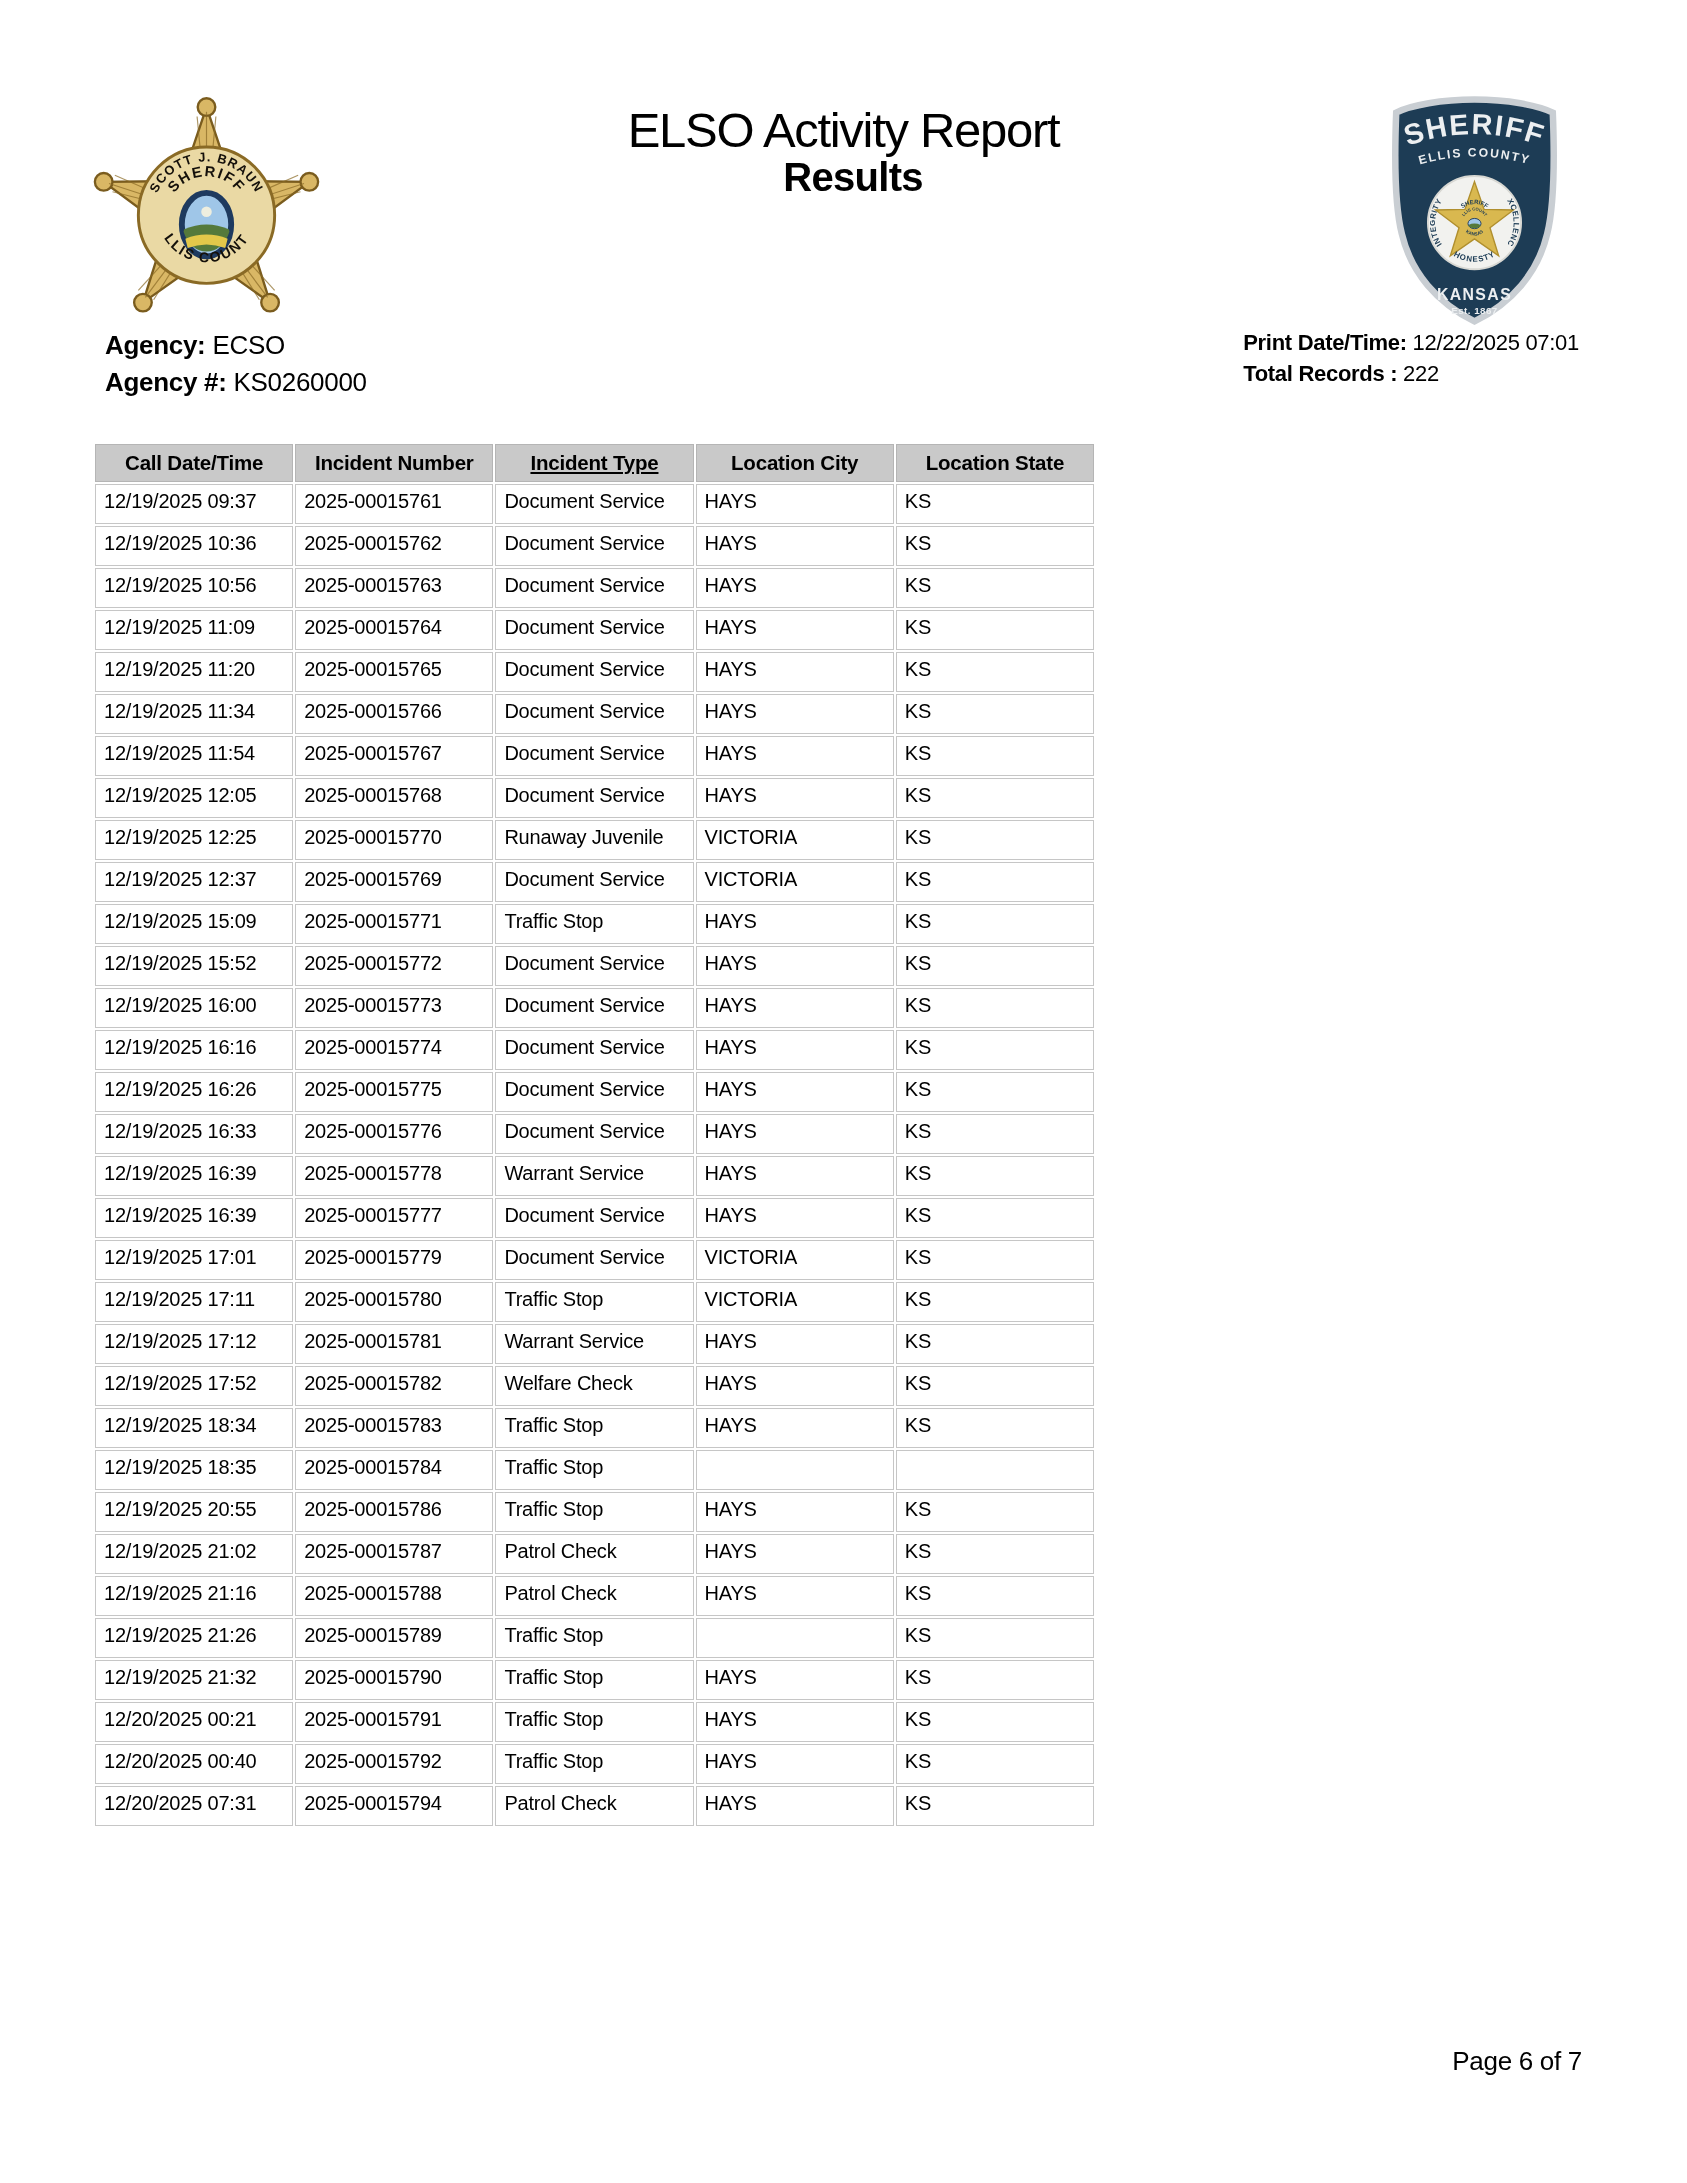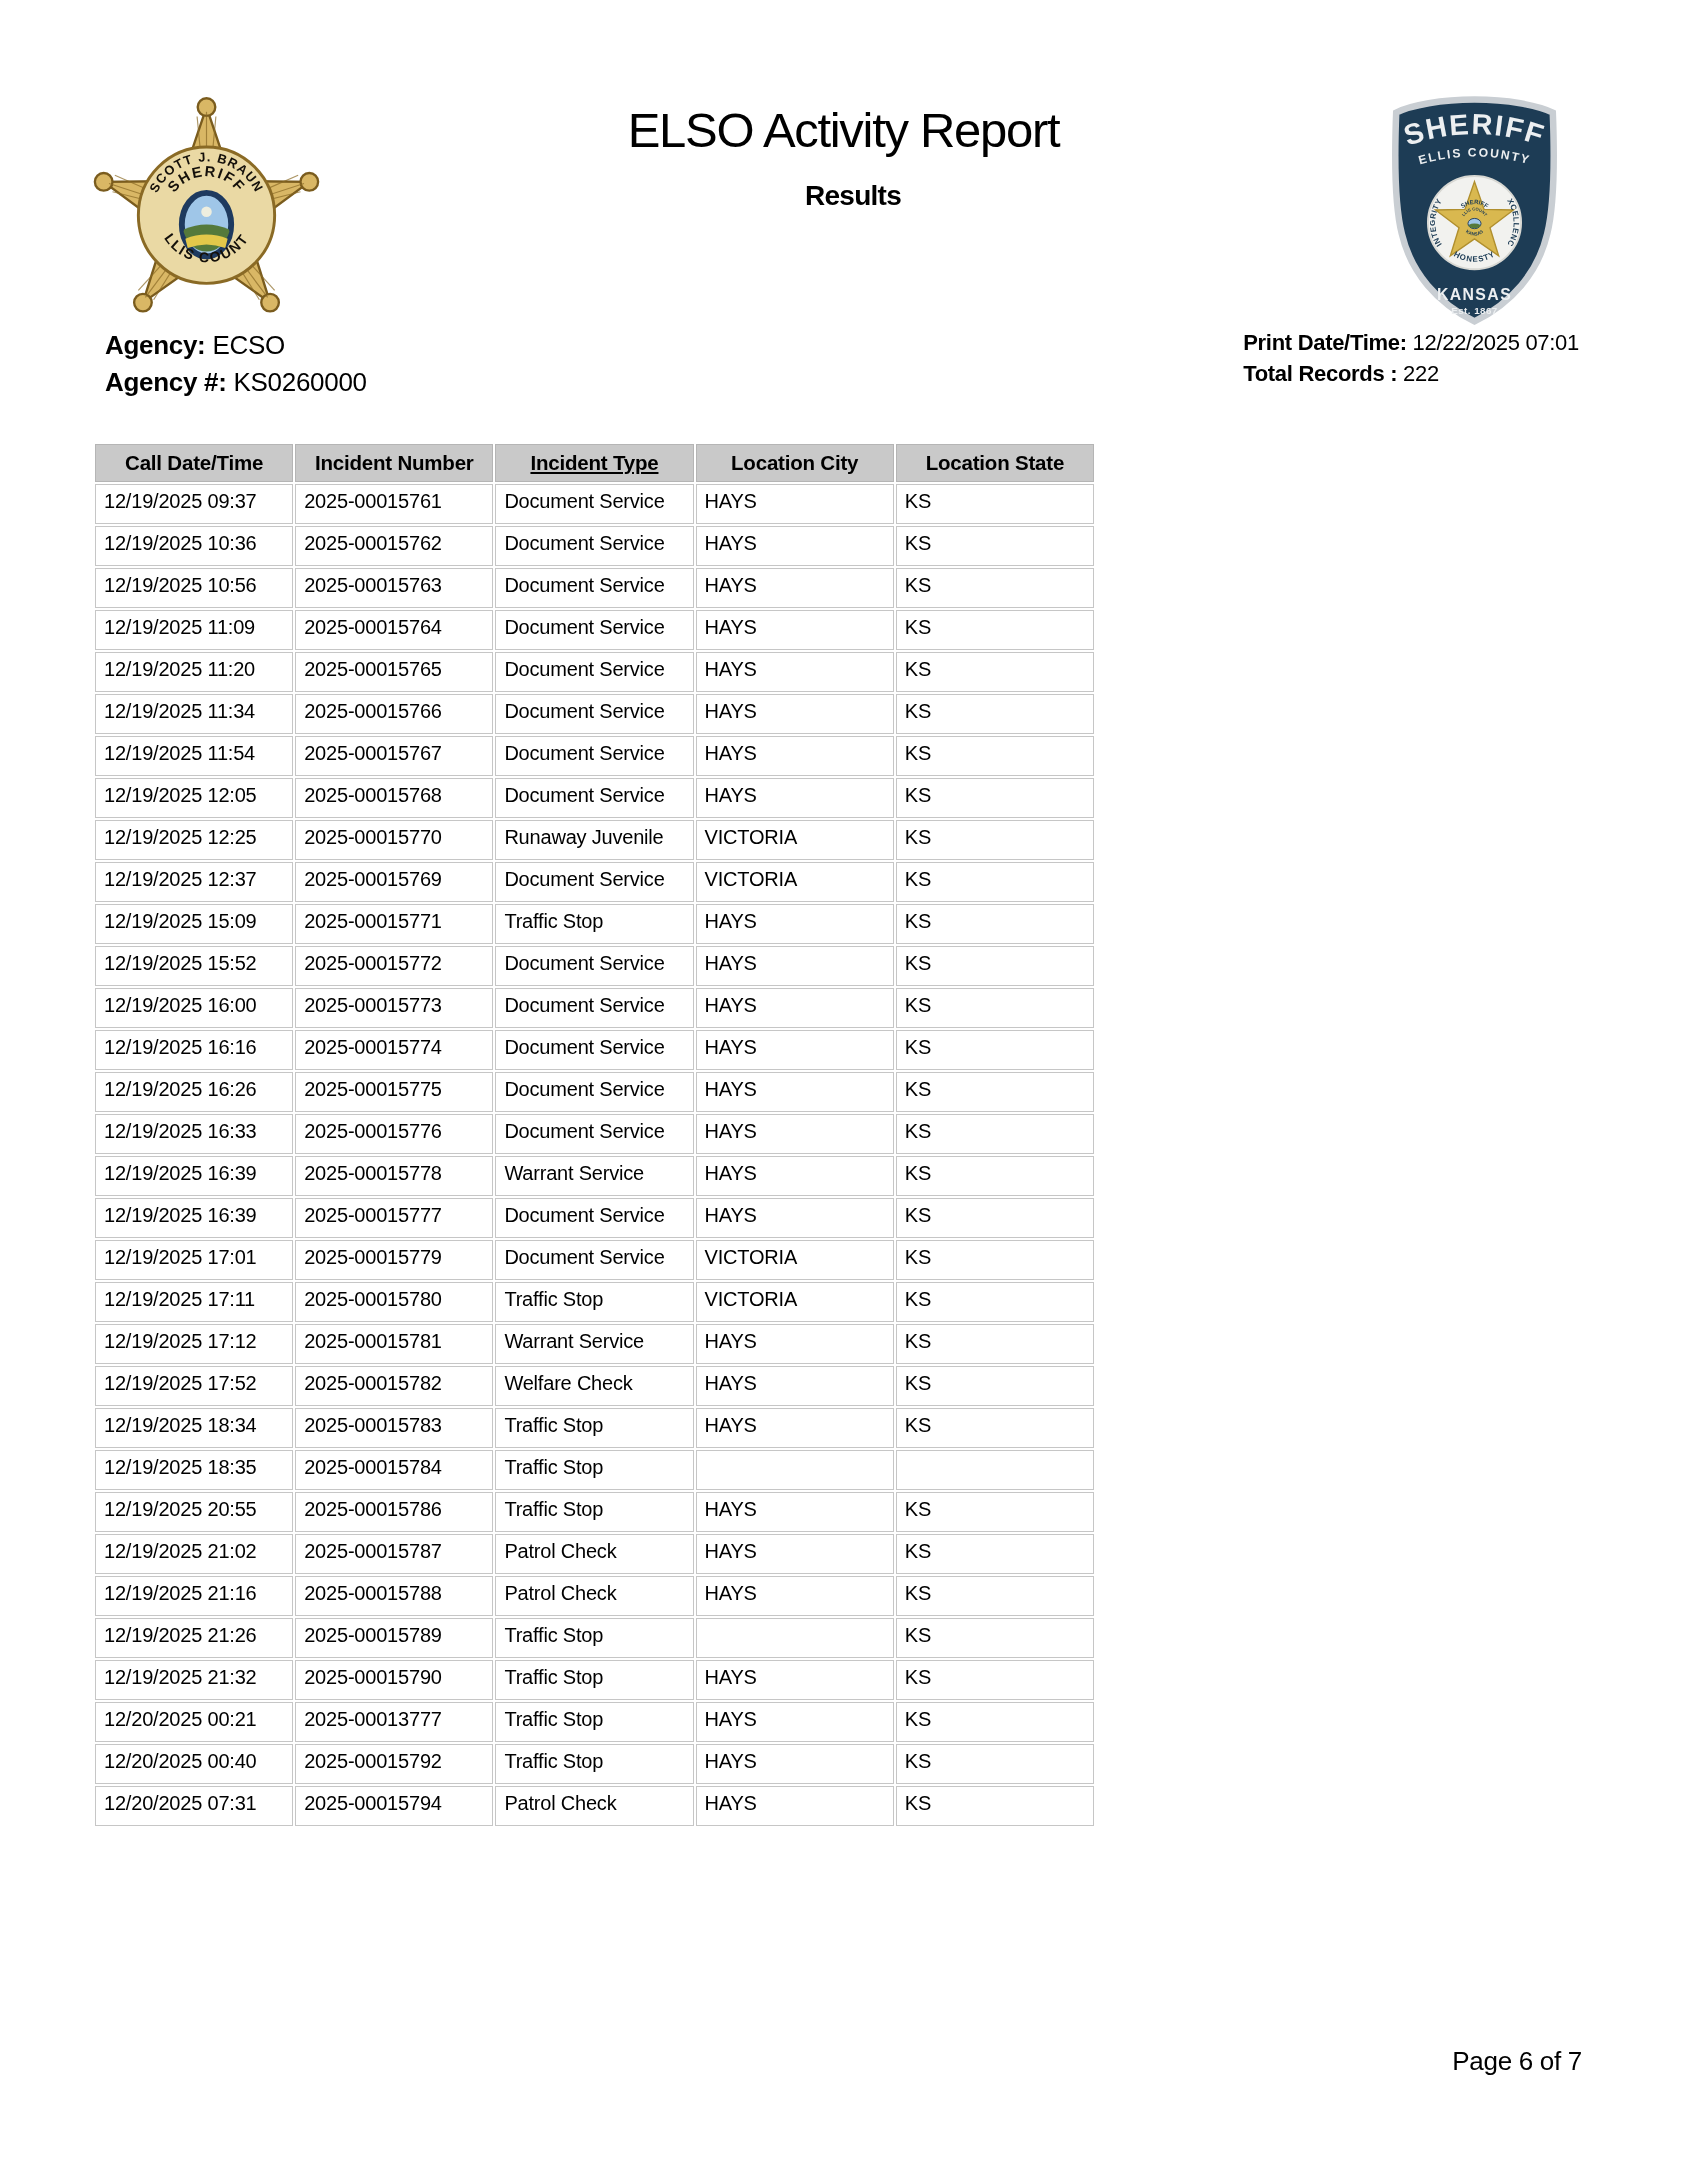--- a/index.html
+++ b/index.html
@@ -14,22 +14,21 @@
   
   .title-wrap{
     position:absolute;left:0;top:106px;width:1687px;
     text-align:center;
   }
   .report-title{
     font-size:49px;font-weight:normal;letter-spacing:-1.3px;
     line-height:1.0;
   }
   .report-subtitle{
-    margin-top:25px;
-    font-size:28px;font-weight:bold;letter-spacing:-0.7px;padding-left:19px;
+    font-size:40px;font-weight:bold;letter-spacing:-0.7px;padding-left:19px;
   }
   .logo-star{position:absolute;left:89px;top:93px;width:235px;height:235px;}
   .logo-shield{position:absolute;left:1381px;top:94px;width:187px;height:233px;}
 
   .meta-left{
     position:absolute;left:105px;top:327px;
     font-size:26px;line-height:1.42;letter-spacing:-0.3px;
   }
   .meta-right{
     position:absolute;right:108px;top:327px;
@@ -393,21 +392,21 @@
           </tr>
           <tr>
             <td>12/19/2025 21:32</td>
             <td>2025-00015790</td>
             <td>Traffic Stop</td>
             <td>HAYS</td>
             <td>KS</td>
           </tr>
           <tr>
             <td>12/20/2025 00:21</td>
-            <td>2025-00013777</td>
+            <td>2025-00015791</td>
             <td>Traffic Stop</td>
             <td>HAYS</td>
             <td>KS</td>
           </tr>
           <tr>
             <td>12/20/2025 00:40</td>
             <td>2025-00015792</td>
             <td>Traffic Stop</td>
             <td>HAYS</td>
             <td>KS</td>

